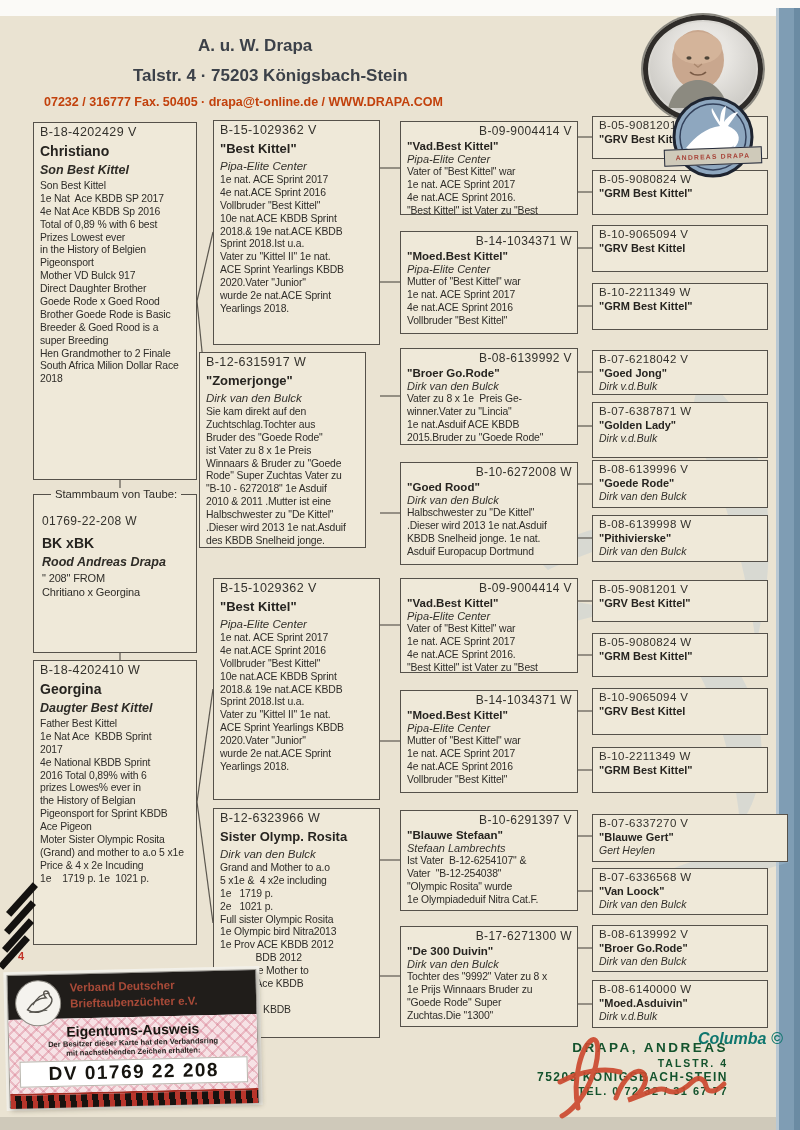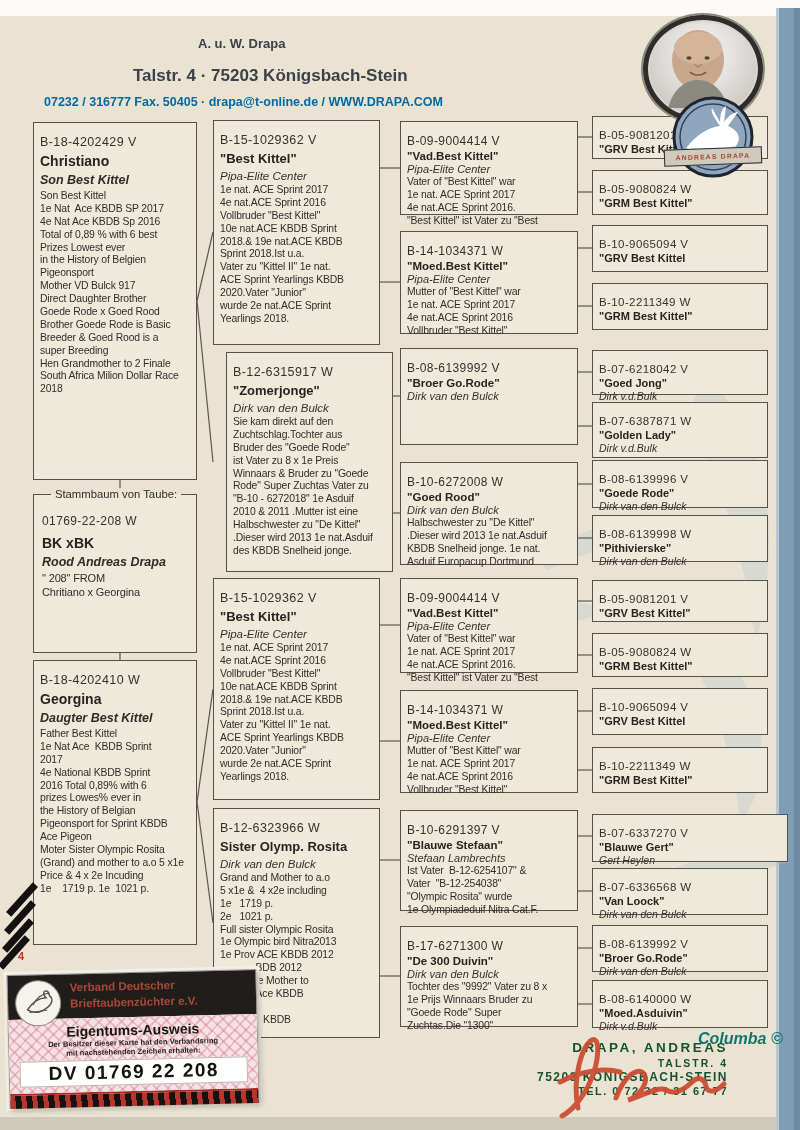--- a/index.html
+++ b/index.html
@@ -4,37 +4,37 @@
 <style>
   html,body{margin:0;padding:0;background:#f7f5ef;}
   #page{position:relative;width:800px;height:1130px;background:#eae3d2;overflow:hidden;
         font-family:"Liberation Sans",sans-serif;color:#35332e;}
   #topwhite{position:absolute;left:0;top:0;width:800px;height:16px;background:#fbfaf7;}
   #sidestrip{position:absolute;left:776px;top:8px;width:24px;height:1122px;
              background:linear-gradient(90deg,#b9c8d3 0 3px,#7f9db4 3px 18px,#6b8ba3 18px);}
   #bottomband{position:absolute;left:0;top:1117px;width:776px;height:13px;background:#cfc9ba;}
 
   .hline{position:absolute;font-weight:bold;color:#3c4149;white-space:nowrap;}
-  #h-name{left:198px;top:36px;font-size:13px;}
+  #h-name{left:198px;top:36px;font-size:17px;}
   #h-addr{left:133px;top:66px;font-size:17px;}
-  #h-contact{left:44px;top:95px;font-size:12.5px;color:#0369a1;}
+  #h-contact{left:44px;top:95px;font-size:12.5px;color:#c2410c;}
 
   svg.overlay{position:absolute;left:0;top:0;z-index:0;}
 
   .pbox{position:absolute;background:#efe9d9;border:1.4px solid #55514a;z-index:2;
-        padding:12px 5px 2px 6px;box-sizing:border-box;}
+        padding:2px 5px 2px 6px;box-sizing:border-box;}
   .ring{font-size:12.5px;letter-spacing:.4px;margin-bottom:4px;color:#33312c;}
   .pname{font-size:13px;font-weight:bold;margin-bottom:4px;color:#262420;}
   .breeder{font-size:11.5px;font-style:italic;margin-bottom:2px;color:#33312c;}
   .subtitle{font-size:12.5px;font-style:italic;font-weight:bold;margin-bottom:3px;color:#2e2c27;}
   .notes{font-size:10.4px;line-height:1.24;letter-spacing:-0.15px;white-space:pre-wrap;color:#2f2d29;}
   .g4 .ring{font-size:11.5px;margin-bottom:2px;}
   .g4 .pname{font-size:11px;margin-bottom:1px;}
   .g4 .breeder{font-size:10.5px;margin-bottom:4px;}
-  .g3 .ring{font-size:12px;margin-bottom:2px;}
+  .g3 .ring{font-size:12px;margin-bottom:2px;text-align:right;}
   .g3 .pname{font-size:11.5px;margin-bottom:1px;}
   .g3 .breeder{font-size:11px;margin-bottom:1px;}
   .g3 .notes{font-size:10.4px;}
 
   fieldset#subject{position:absolute;left:33px;top:488px;width:164px;height:165px;z-index:2;
         background:#efe9d9;border:1.4px solid #55514a;box-sizing:border-box;margin:0;padding:8px 6px 0 8px;}
   fieldset#subject legend{font-size:11.3px;padding:0 4px;color:#2e2c28;margin:0 auto;}
 
   
   #photo{position:absolute;left:643px;top:15px;width:110px;height:98px;border-radius:50%;
@@ -214,21 +214,21 @@
 Vollbruder "Best Kittel"
 10e nat.ACE KBDB Sprint
 2018.&amp; 19e nat.ACE KBDB
 Sprint 2018.Ist u.a.
 Vater zu "Kittel II" 1e nat.
 ACE Sprint Yearlings KBDB
 2020.Vater "Junior"
 wurde 2e nat.ACE Sprint
 Yearlings 2018.</div>
   </div>
-  <div class="pbox" style="left:226px;top:352px;width:167px;height:220px">
+  <div class="pbox" style="left:199px;top:352px;width:167px;height:196px">
     <div class="ring">B-12-6315917 W</div>
     <div class="pname">"Zomerjonge"</div>
     <div class="breeder">Dirk van den Bulck</div>
     <div class="notes">Sie kam direkt auf den
 Zuchtschlag.Tochter aus
 Bruder des "Goede Rode"
 ist Vater zu 8 x 1e Preis
 Winnaars &amp; Bruder zu "Goede
 Rode" Super Zuchtas Vater zu
 "B-10 - 6272018" 1e Asduif
@@ -286,20 +286,24 @@
     <div class="breeder">Pipa-Elite Center</div>
     <div class="notes">Mutter of "Best Kittel" war
 1e nat. ACE Sprint 2017
 4e nat.ACE Sprint 2016
 Vollbruder "Best Kittel"</div>
   </div>
   <div class="pbox g3" style="left:400px;top:348px;width:178px;height:97px">
     <div class="ring">B-08-6139992 V</div>
     <div class="pname">"Broer Go.Rode"</div>
     <div class="breeder">Dirk van den Bulck</div>
+    <div class="notes">Vater zu 8 x 1e  Preis Ge-
+winner.Vater zu "Lincia"
+1e nat.Asduif ACE KBDB
+2015.Bruder zu "Goede Rode"</div>
   </div>
   <div class="pbox g3" style="left:400px;top:462px;width:178px;height:103px">
     <div class="ring">B-10-6272008 W</div>
     <div class="pname">"Goed Rood"</div>
     <div class="breeder">Dirk van den Bulck</div>
     <div class="notes">Halbschwester zu "De Kittel"
 .Dieser wird 2013 1e nat.Asduif
 KBDB Snelheid jonge. 1e nat.
 Asduif Europacup Dortmund</div>
   </div>

